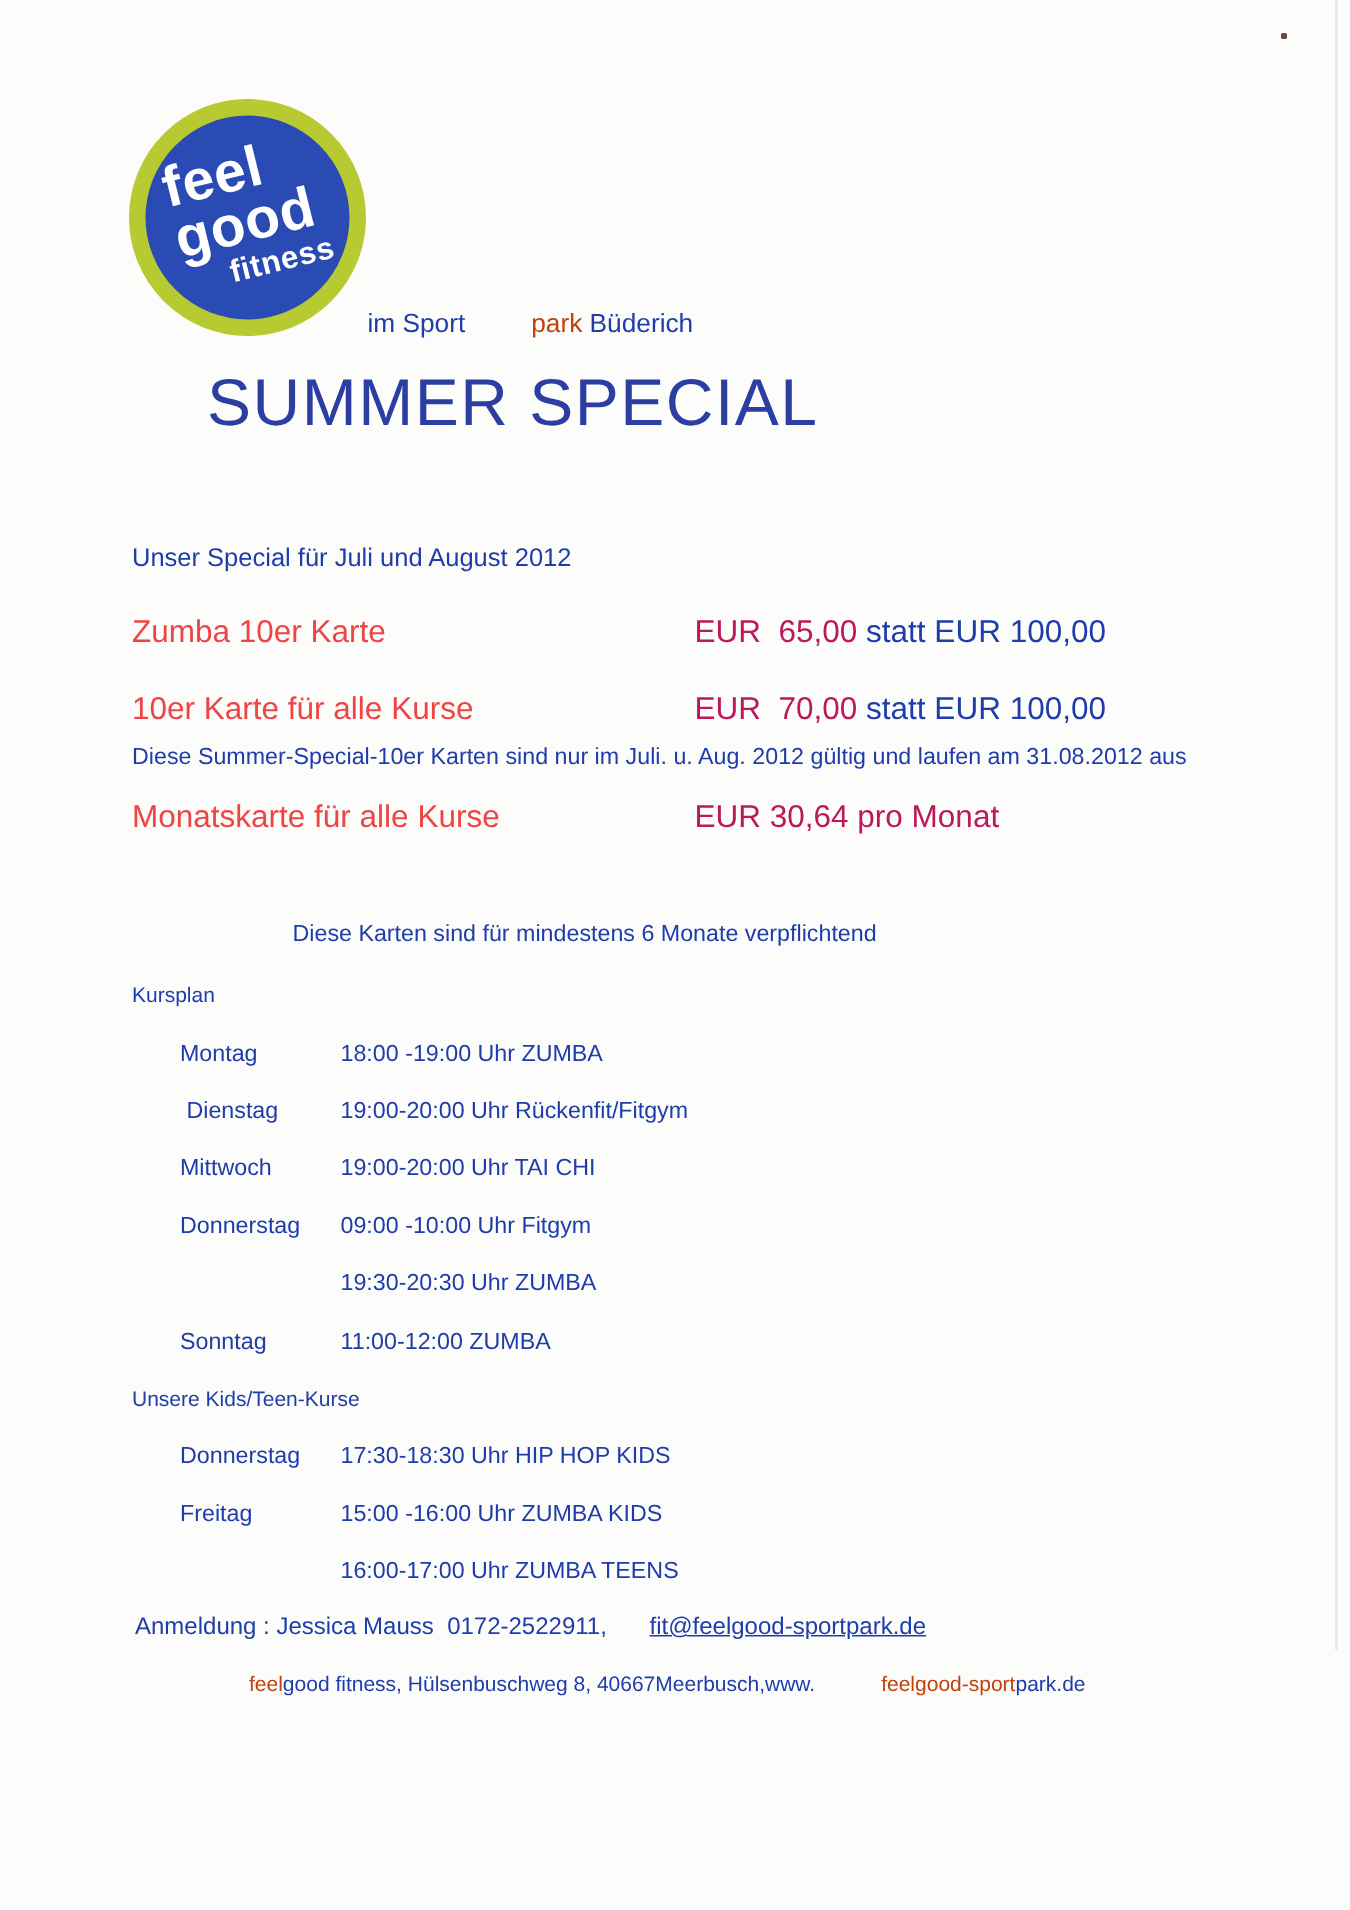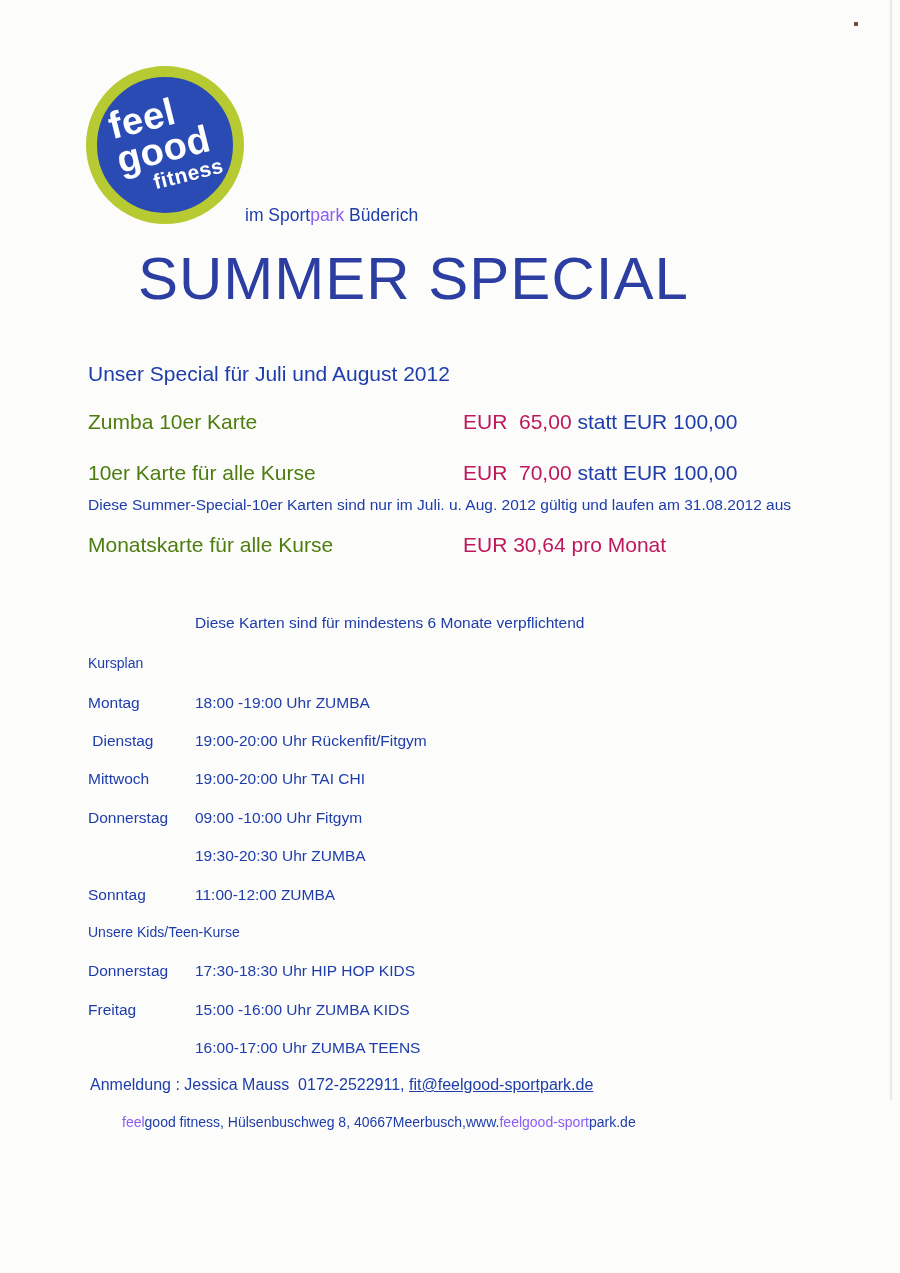--- a/index.html
+++ b/index.html
@@ -30,42 +30,42 @@
     position:absolute;left:50%;top:50%;
     transform:translate(-50%,-53%) rotate(-14deg);
     color:#ffffff;font-weight:700;text-align:left;line-height:0.92;
     letter-spacing:0.5px;
   }
   .logo-line{font-size:38px;}
   .logo-fitness{font-size:21px;margin-left:30px;margin-top:2px;}
 
   .tagline{position:absolute;left:245px;top:205px;font-size:17.5px;}
   .blue{color:#1e3dab;}
-  .green{color:#8b5cf6;}
+  .green{color:#c2410c;padding-left:44px;}
   .red{color:#be185d;}
 
   .title{
     position:absolute;left:138px;top:244px;margin:0;
-    font-size:60px;font-weight:400;letter-spacing:1px;
+    font-size:44px;font-weight:400;letter-spacing:1px;
     color:#2c3ea1;
   }
 
-  .intro{position:absolute;left:88px;top:362px;font-size:21px;color:#1e3dab;}
+  .intro{position:absolute;left:88px;top:362px;font-size:17px;color:#1e3dab;}
 
   .offer{position:absolute;left:88px;width:760px;font-size:21px;}
-  .offer-label{display:inline-block;width:375px;color:#4d7c0f;vertical-align:top;}
+  .offer-label{display:inline-block;width:375px;color:#ef4444;vertical-align:top;}
 
   .note{position:absolute;font-size:15.5px;color:#1e3dab;}
 
   .sched-head{position:absolute;left:88px;font-size:14px;color:#1e3dab;}
   .sched-row{position:absolute;left:88px;font-size:15.5px;color:#1e3dab;}
-  .sched-day{display:inline-block;width:107px;vertical-align:top;}
+  .sched-day{display:inline-block;width:107px;vertical-align:top;margin-left:32px;}
 
   .contact{position:absolute;font-size:16px;color:#1e3dab;}
-  .email{color:#1e3dab;text-decoration:underline;cursor:pointer;}
+  .email{color:#1e3dab;text-decoration:underline;cursor:pointer;margin-left:24px;}
   .footer-line{position:absolute;font-size:14px;margin-left:34px;}
 </style>
 </head>
 <body>
 
 <div class="page">
   <span class="scan-dot"></span>
 
   <div class="logo">
     <div class="logo-text">

